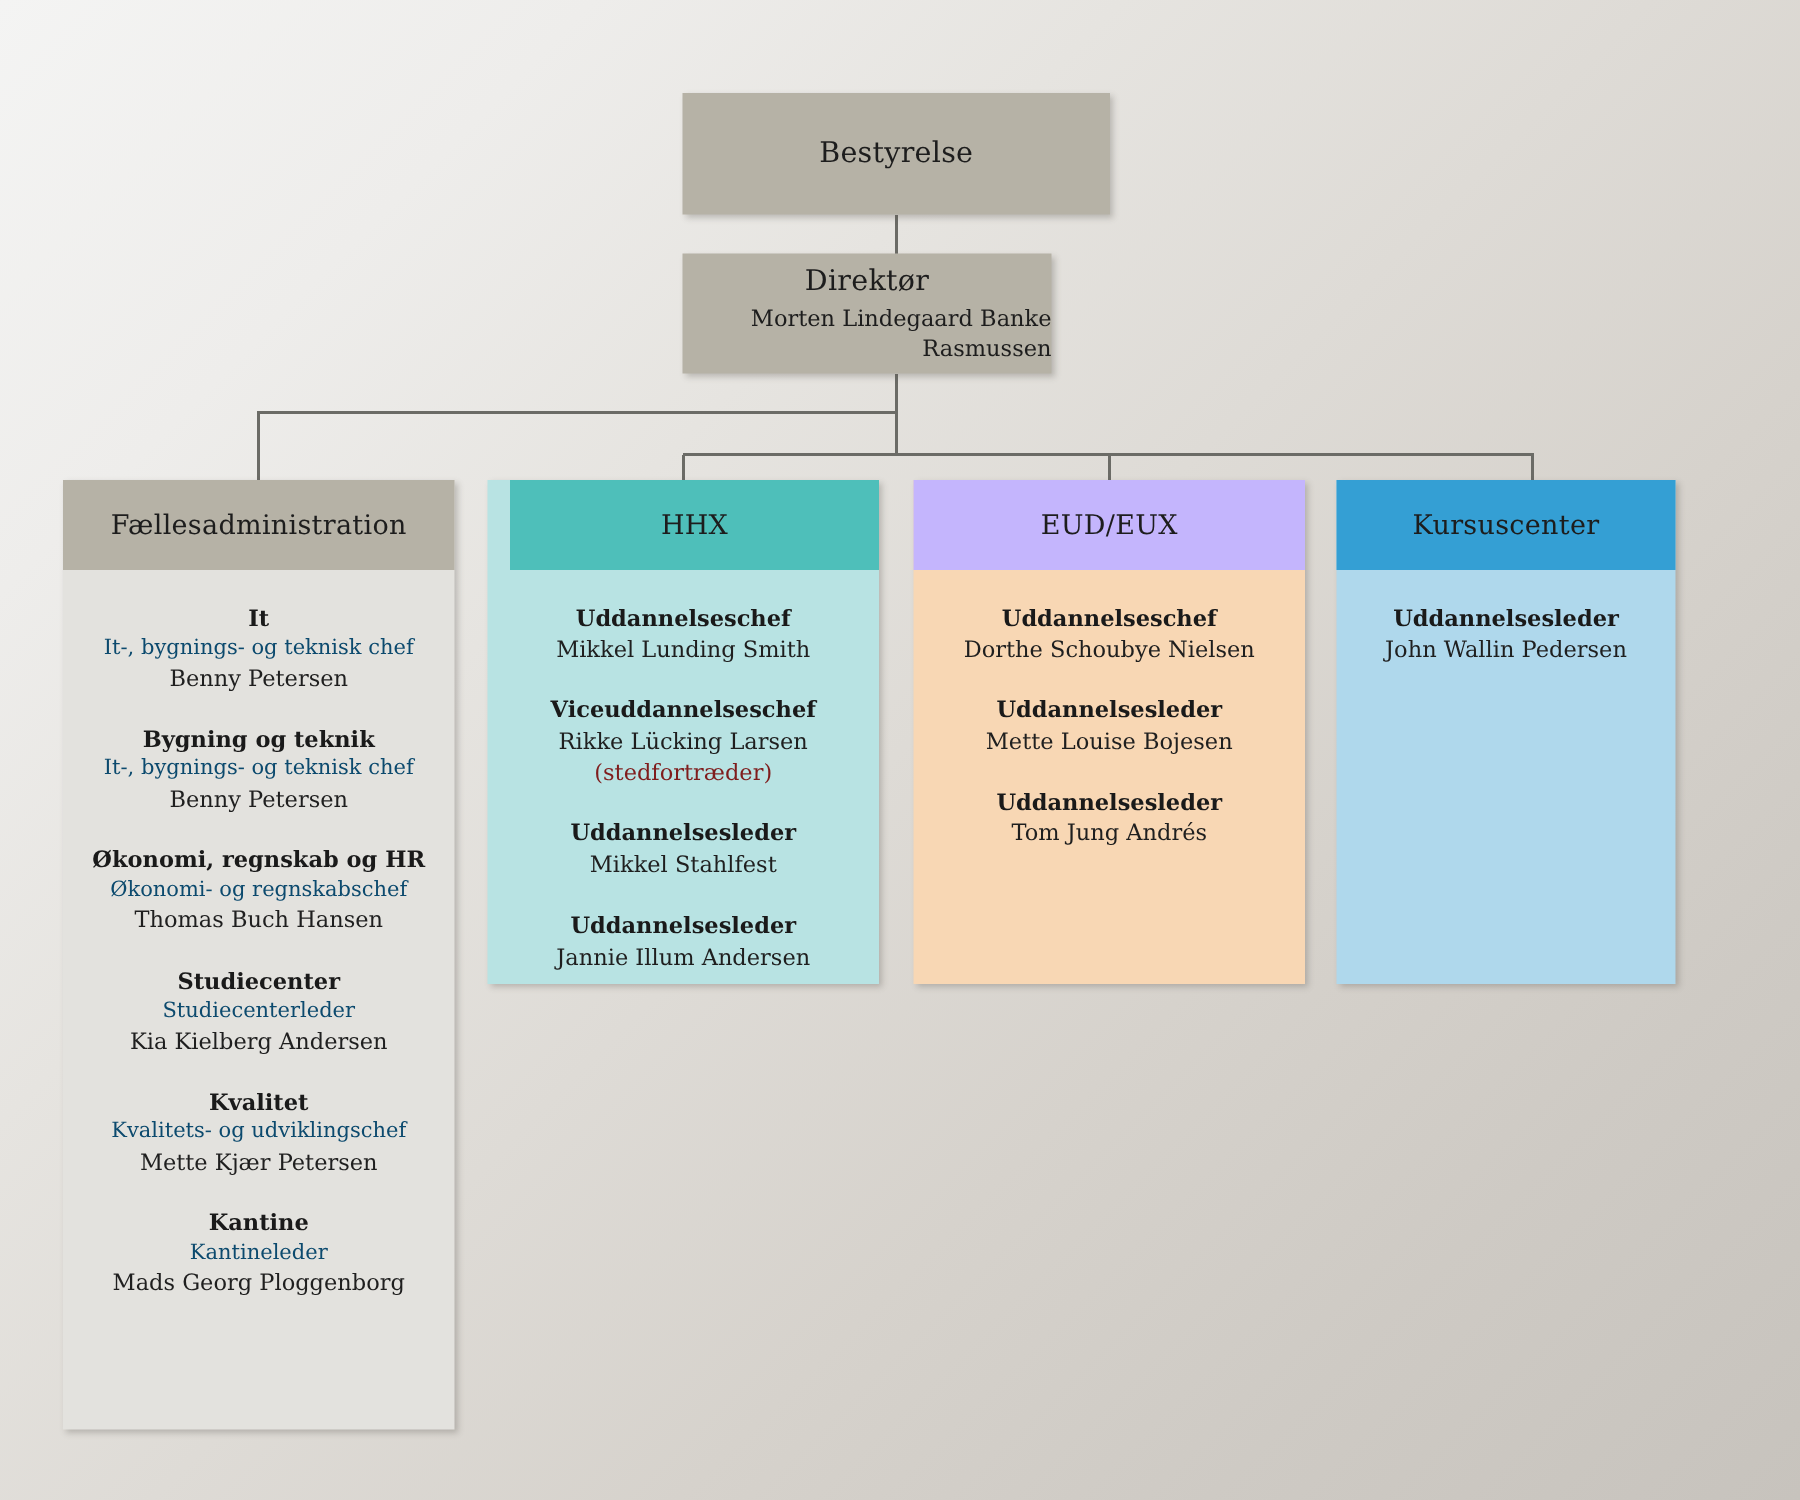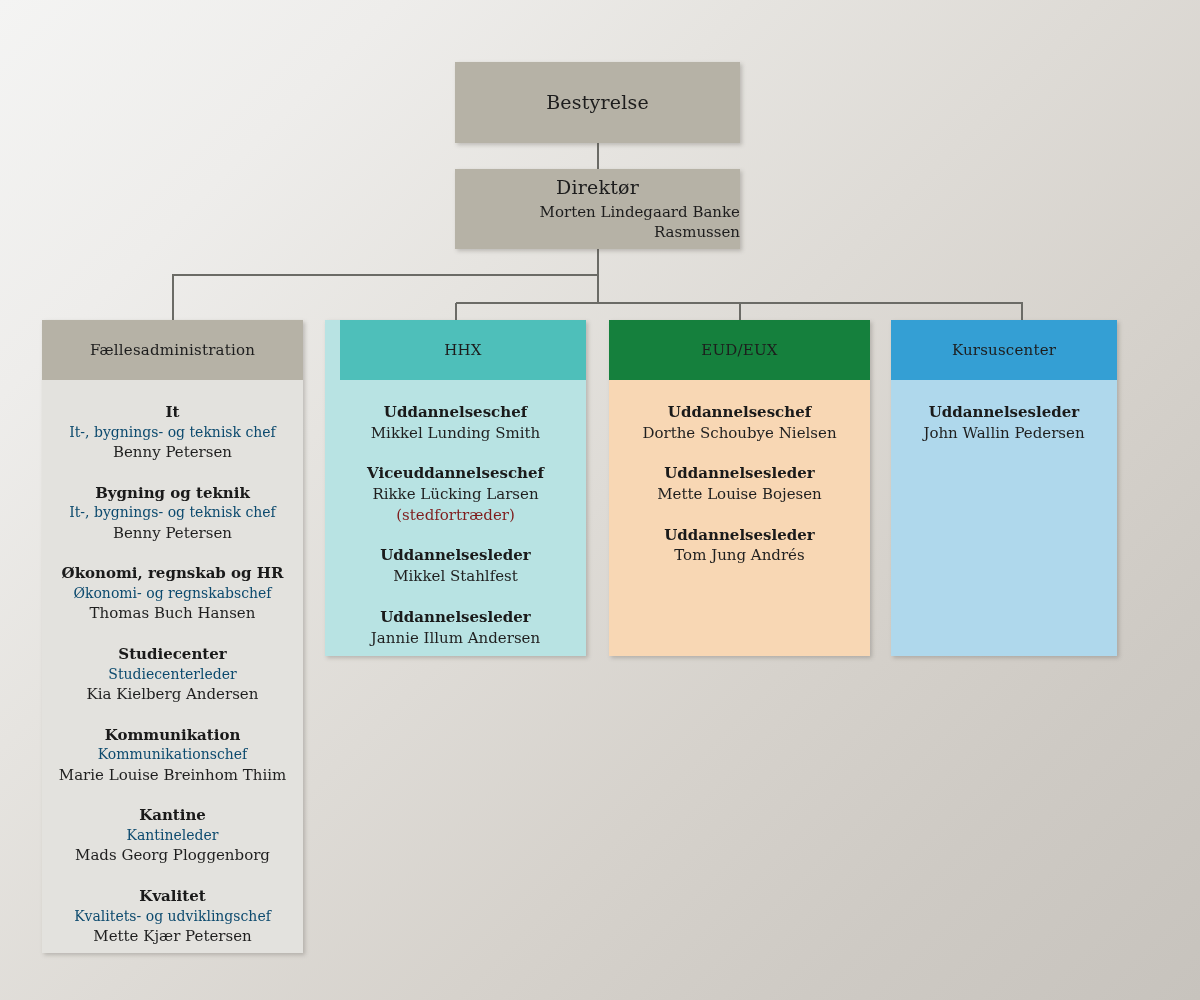--- a/index.html
+++ b/index.html
@@ -75,21 +75,21 @@
     box-sizing: border-box;
     display: flex;
     flex-direction: column;
     box-shadow: 2px 2px 4px rgba(90, 85, 78, 0.30);
   }
   .dept-header {
     height: 60px;
     display: flex;
     align-items: center;
     justify-content: center;
-    font-size: 15px;
+    font-size: 18px;
     letter-spacing: .2px;
     color: #1d1d1d;
     flex: 0 0 auto;
   }
   .dept-body {
     flex: 1 1 auto;
     padding: 22px 10px 14px 10px;
     text-align: center;
   }
   .dept-body.compact { }
@@ -137,21 +137,21 @@
       <line x1="455.5" y1="303" x2="455.5" y2="320"></line>
       <line x1="739.5" y1="303" x2="739.5" y2="320"></line>
       <line x1="1021.5" y1="303" x2="1021.5" y2="320"></line>
     </g>
   </svg>
 
   <div class="node top-node" style="left:455px; top:62px; width:285px; height:81px;">
     <div class="node-title">Bestyrelse</div>
   </div>
 
-  <div class="node top-node" style="left:455px; top:169px; width:285px; height:80px;">
+  <div class="node top-node" style="left:455px; top:169px; width:246px; height:80px;">
     <div class="node-title">Direktør</div>
     <div class="node-person">Morten Lindegaard Banke Rasmussen</div>
   </div>
 
   <div class="dept" style="left:42px; top:320px; width:261px; height:633px; background:#e3e2de;">
     <div class="dept-header" style="background:#b6b2a6;">
       <span>Fællesadministration</span>
     </div>
     <div class="dept-body">
       <div class="role">
@@ -168,34 +168,29 @@
         <div class="role-unit">Økonomi, regnskab og HR</div>
         <div class="role-title">Økonomi- og regnskabschef</div>
         <div class="role-person">Thomas Buch Hansen</div>
       </div>
       <div class="role">
         <div class="role-unit">Studiecenter</div>
         <div class="role-title">Studiecenterleder</div>
         <div class="role-person">Kia Kielberg Andersen</div>
       </div>
       <div class="role">
-        <div class="role-unit">Kommunikation</div>
-        <div class="role-title">Kommunikationschef</div>
-        <div class="role-person">Marie Louise Breinhom Thiim</div>
+        <div class="role-unit">Kvalitet</div>
+        <div class="role-title">Kvalitets- og udviklingschef</div>
+        <div class="role-person">Mette Kjær Petersen</div>
       </div>
       <div class="role">
         <div class="role-unit">Kantine</div>
         <div class="role-title">Kantineleder</div>
         <div class="role-person">Mads Georg Ploggenborg</div>
       </div>
-      <div class="role">
-        <div class="role-unit">Kvalitet</div>
-        <div class="role-title">Kvalitets- og udviklingschef</div>
-        <div class="role-person">Mette Kjær Petersen</div>
-      </div>
     </div>
   </div>
 
   <div class="dept" style="left:325px; top:320px; width:261px; height:336px; background:#b8e3e3;">
     <div class="dept-header" style="background:#4ebfba;margin-left:15px;">
       <span>HHX</span>
     </div>
     <div class="dept-body compact">
       <div class="role">
         <div class="role-unit">Uddannelseschef</div>
@@ -211,21 +206,21 @@
         <div class="role-person">Mikkel Stahlfest</div>
       </div>
       <div class="role">
         <div class="role-unit">Uddannelsesleder</div>
         <div class="role-person">Jannie Illum Andersen</div>
       </div>
     </div>
   </div>
 
   <div class="dept" style="left:609px; top:320px; width:261px; height:336px; background:#f8d7b4;">
-    <div class="dept-header" style="background:#15803d;">
+    <div class="dept-header" style="background:#c4b5fd;">
       <span>EUD/EUX</span>
     </div>
     <div class="dept-body compact">
       <div class="role">
         <div class="role-unit">Uddannelseschef</div>
         <div class="role-person">Dorthe Schoubye Nielsen</div>
       </div>
       <div class="role">
         <div class="role-unit">Uddannelsesleder</div>
         <div class="role-person">Mette Louise Bojesen</div>

